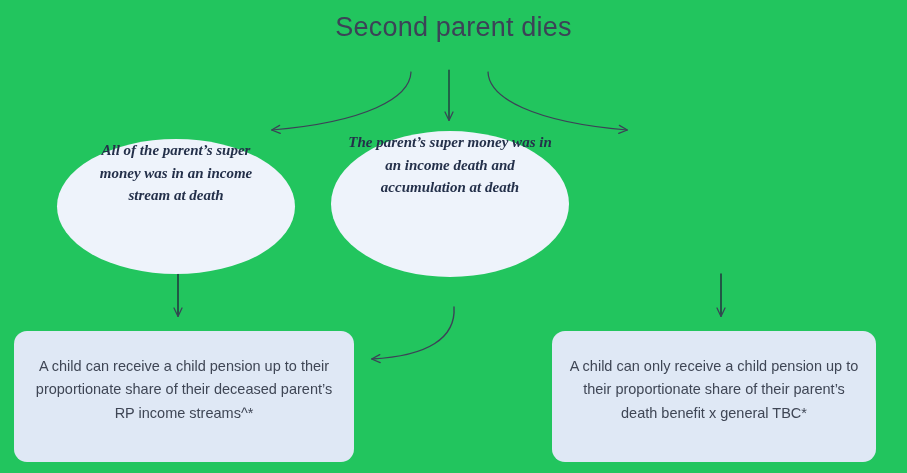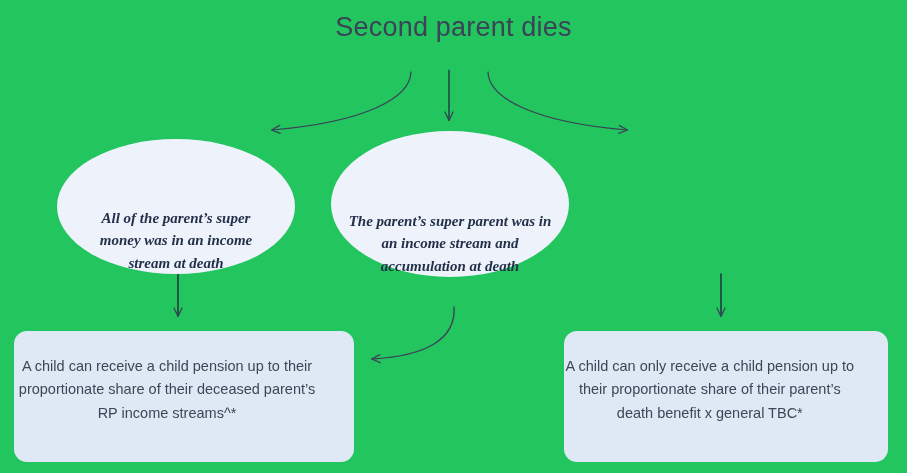--- a/index.html
+++ b/index.html
@@ -36,41 +36,41 @@
     font-weight: 400;
     color: #3c4257;
     letter-spacing: 0.2px;
     white-space: nowrap;
   }
   .ellipse {
     position: absolute;
     border-radius: 50%;
     background: #eef3fb;
     display: flex;
-    align-items: flex-end;
+    align-items: flex-start;
     justify-content: center;
     box-sizing: border-box;
   }
   .ellipse-text {
     font-family: "Liberation Serif", serif;
     font-style: italic;
     font-weight: 700;
     font-size: 15px;
     line-height: 1.5;
     color: #24304a;
     text-align: center;
     width: 74%;
   }
   .box {
     position: absolute;
     background: #dfe8f5;
     border-radius: 13px;
     display: flex;
     align-items: flex-start;
-    justify-content: flex-start;
+    justify-content: center;
     box-sizing: border-box;
     padding-top: 24px;
   }
   .box-text {
     font-family: "Liberation Sans", sans-serif;
     font-size: 14.5px;
     line-height: 1.62;
     color: #3f4655;
     text-align: center;
     width: 90%;
@@ -101,25 +101,25 @@
     <path d="M 454 307 C 456 338 428 356 372 359" fill="none" stroke="#3c4257" stroke-width="1.4" stroke-linecap="round" marker-end="url(#ah)"></path>
 
     <path d="M 721 274 L 721 316" fill="none" stroke="#22293b" stroke-width="1.4" stroke-linecap="round" marker-end="url(#ah)"></path>
   </svg>
 
   <div class="ellipse" style="left:57px; top:139px; width:238px; height:135px;">
     <div class="ellipse-text">All of the parent’s super money was in an income stream at death</div>
   </div>
 
   <div class="ellipse" style="left:331px; top:131px; width:238px; height:146px;">
-    <div class="ellipse-text" style="width:86%;">The parent’s super parent was in an income stream and accumulation at death</div>
+    <div class="ellipse-text" style="width:86%;">The parent’s super money was in an income death and accumulation at death</div>
   </div>
 
 
   <div class="box" style="left:14px; top:331px; width:340px; height:131px;">
     <div class="box-text">A child can receive a child pension up to their proportionate  share of their deceased parent’s RP income streams^*</div>
   </div>
 
-  <div class="box" style="left:552px; top:331px; width:324px; height:131px;margin-left:12px;">
+  <div class="box" style="left:552px; top:331px; width:324px; height:131px;">
     <div class="box-text">A child can only receive a child pension up to their proportionate  share of their parent’s death benefit x general TBC*</div>
   </div>
 
 </div>
 
 </body></html>

